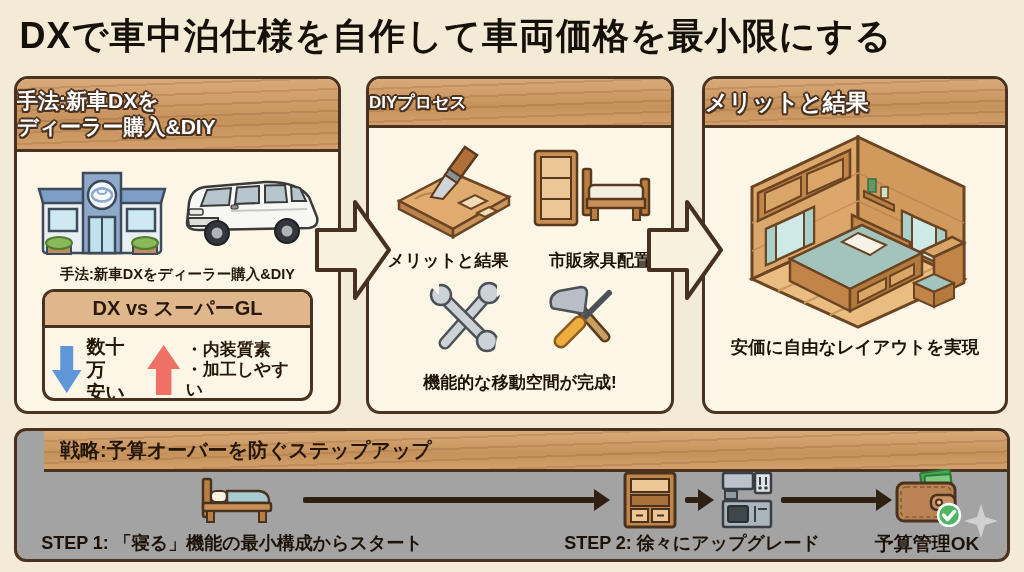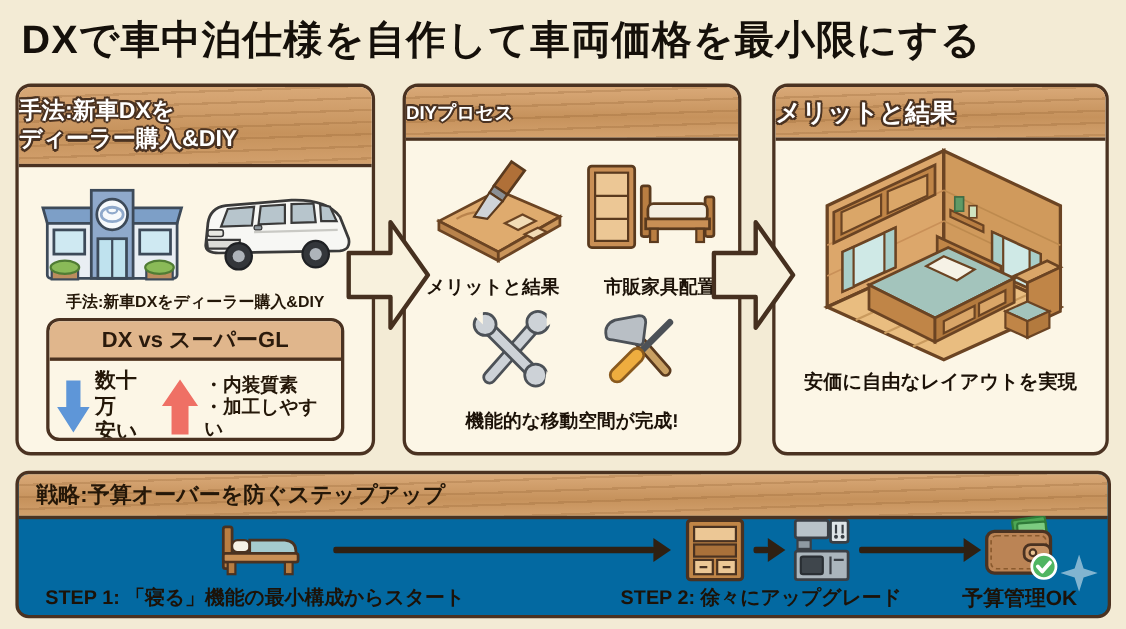--- a/index.html
+++ b/index.html
@@ -35,22 +35,22 @@
     position:absolute;border:3px solid #4a3221;border-radius:12px;overflow:hidden;
     background:#fcf6e6;box-sizing:border-box;
   }
   .vs-head{
     background:#e0b68c;border-bottom:3px solid #4a3221;text-align:center;
     font-size:20px;font-weight:800;color:#2a1a0c;padding:3px 0;
   }
   .vs-body{display:flex;align-items:center;justify-content:center;gap:4px;padding:8px 6px;}
   .vs-col{display:flex;flex-direction:column;font-weight:700;line-height:1.2;}
   .strip{
-    position:absolute;background:#0369a1;border:3px solid #4a3221;border-radius:12px;
-    box-sizing:border-box;overflow:hidden;
+    position:absolute;background:#a3a3a3;border:3px solid #4a3221;border-radius:12px;
+    box-sizing:border-box;overflow:hidden;padding-left:27px;
   }
   .strip-header{
     height:38px;line-height:38px;border-bottom:3px solid #4a3221;
     font-size:20px;font-weight:800;color:#241708;padding-left:16px;
   }
   .harrow{position:absolute;height:6px;background:#2f2012;border-radius:2px;}
   .harrow::after{
     content:"";position:absolute;right:-15px;top:-8px;width:0;height:0;
     border-left:16px solid #2f2012;border-top:11px solid transparent;border-bottom:11px solid transparent;
   }

